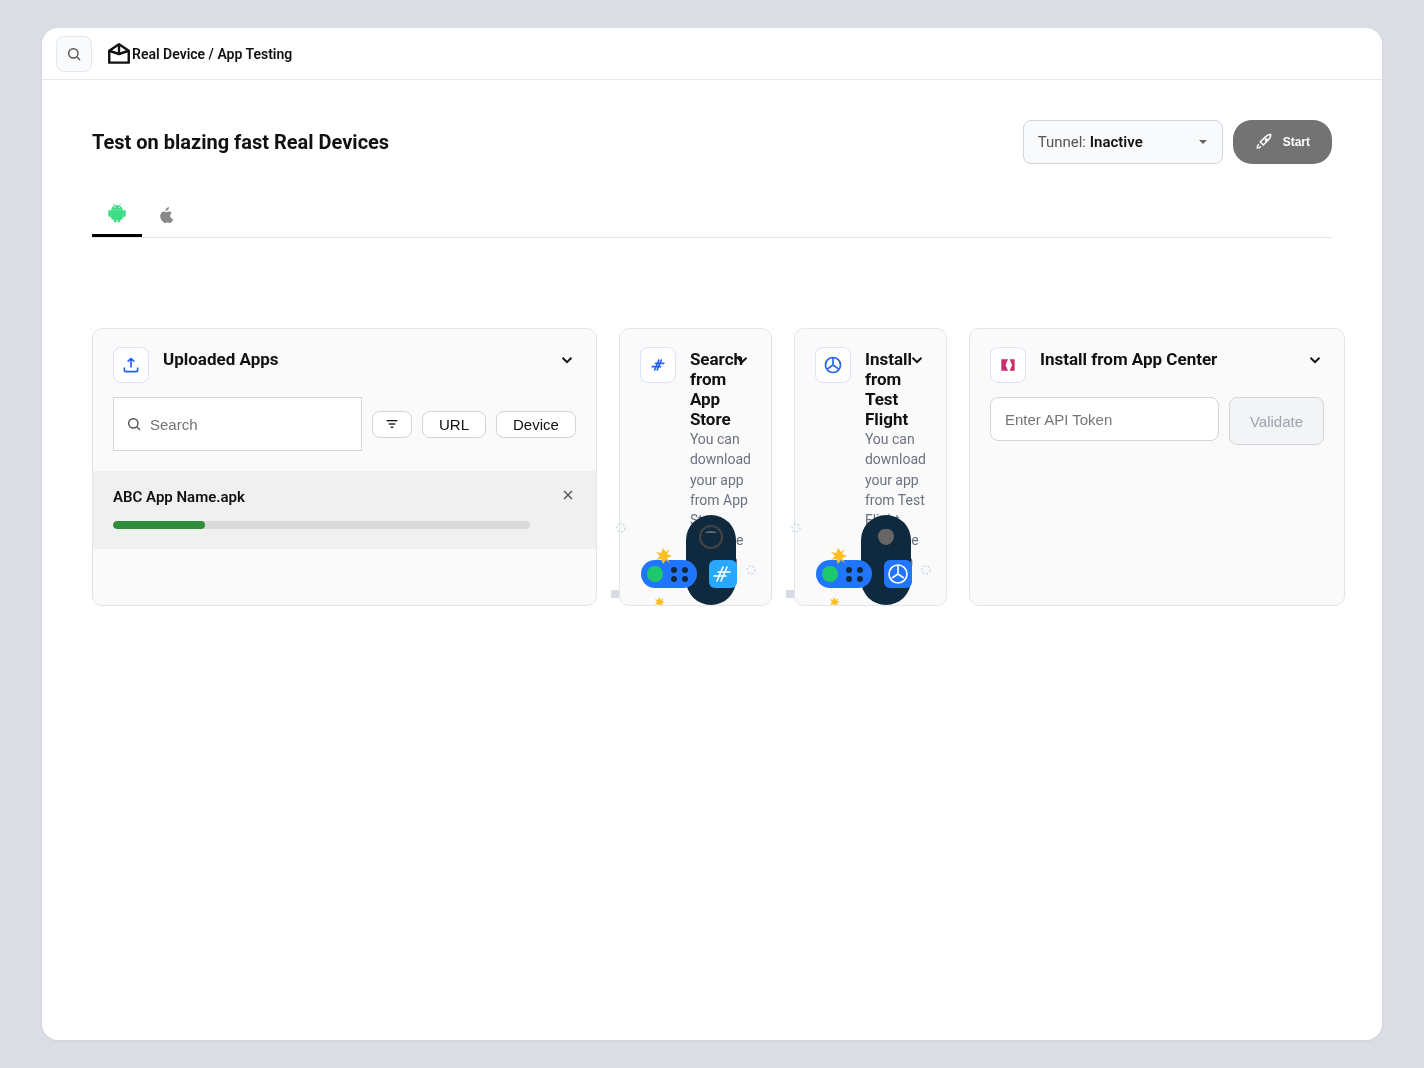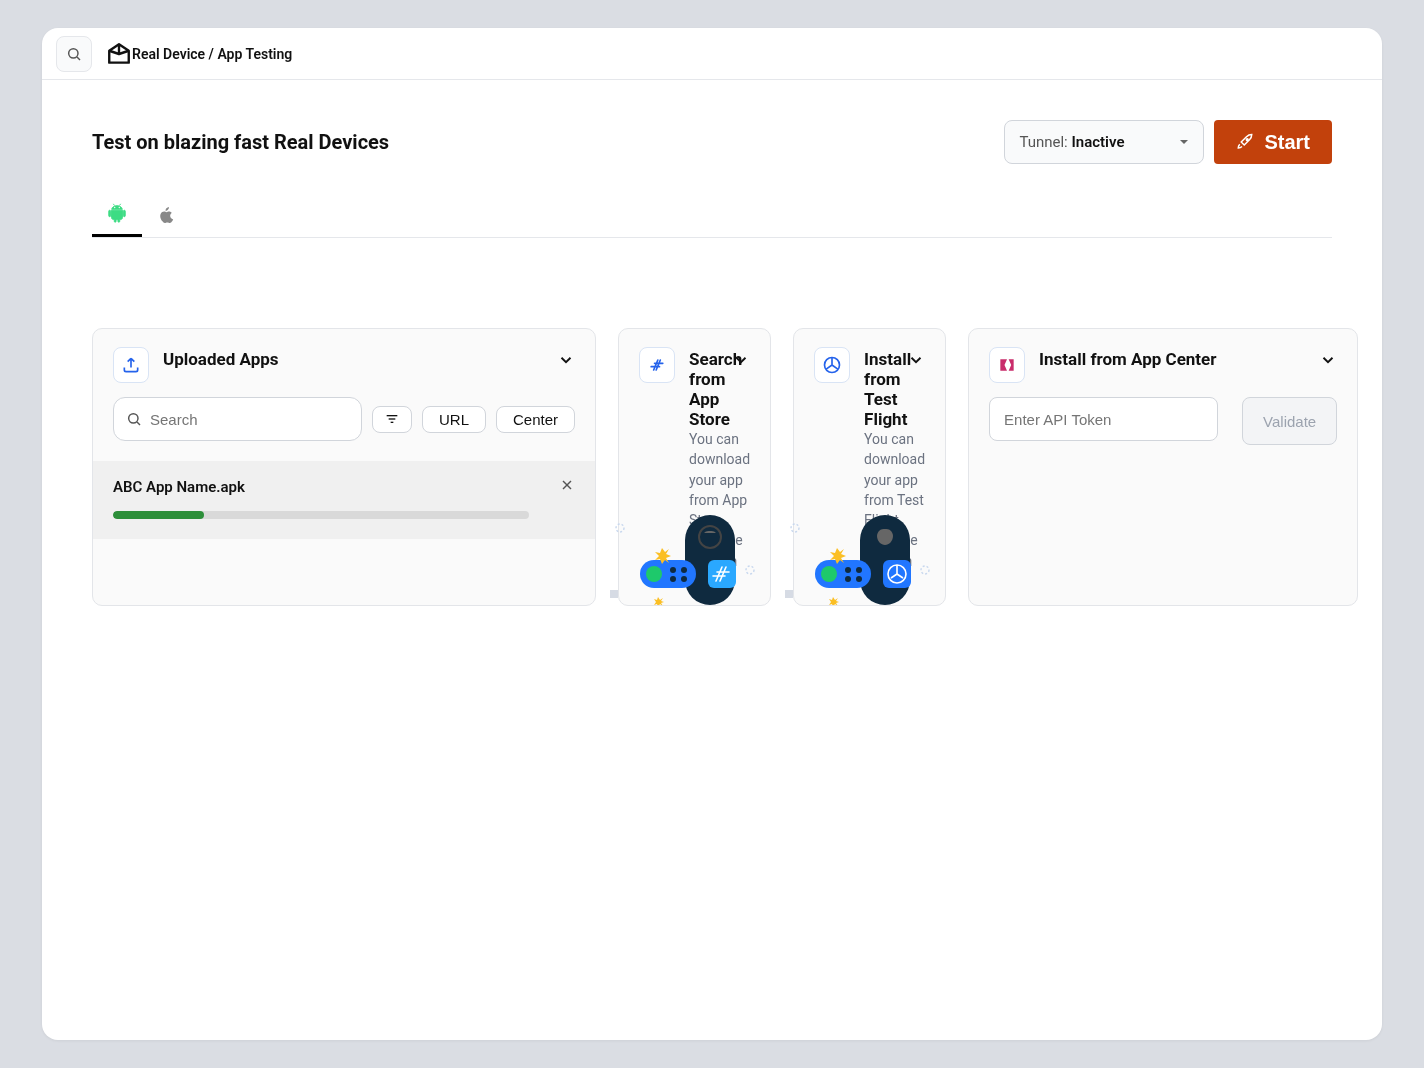--- a/index.html
+++ b/index.html
@@ -66,26 +66,26 @@
   gap: 6px;
   font-size: 15px;
   cursor: pointer;
   min-width: 200px;
   justify-content: space-between;
 }
 .tunnel-text { color: #555; }
 .tunnel-value { font-weight: 600; color: #111; }
 .start-btn {
   height: 44px;
-  background: #c2410c;
+  background: #737373;
   color: #fff;
   border: none;
-  border-radius: 4px;
+  border-radius: 19px;
   padding: 0 22px;
-  font-size: 20px;
+  font-size: 12px;
   font-weight: 600;
   display: flex;
   align-items: center;
   gap: 10px;
   cursor: pointer;
 }
 .tabs {
   display: flex;
   border-bottom: 1px solid #e5e7eb;
   margin-bottom: 90px;
@@ -132,23 +132,23 @@
 .card-sub { font-size: 14px; color: #6b7280; margin-top: 0; line-height: 1.45; max-width: 290px; }
 .card-chevron { position: absolute; right: 20px; top: 22px; cursor: pointer; }
 .toolbar-row {
   display: flex;
   gap: 10px;
   padding: 0 20px 20px;
   align-items: center;
 }
 .search-field {
   flex: 1;
-  height: 44px;
+  height: 54px;
   border: 1px solid #d1d5db;
-  border-radius: 12px;
+  border-radius: 0;
   background: #fff;
   display: flex;
   align-items: center;
   padding: 0 12px;
   gap: 8px;
 }
 .search-field input {
   border: none;
   outline: none;
   font-size: 15px;
@@ -192,21 +192,21 @@
 .deco {
   position: absolute;
   right: 10px;
   bottom: 0;
   width: 160px;
   height: 100px;
   pointer-events: none;
 }
 .api-row {
   display: flex;
-  gap: 24px;
+  gap: 10px;
   padding: 0 20px 20px;
 }
 .api-input {
   flex: 1;
   height: 44px;
   border: 1px solid #d1d5db;
   border-radius: 8px;
   padding: 0 14px;
   font-size: 15px;
   outline: none;
@@ -315,21 +315,21 @@
               <input placeholder="Search" style="">
             </div>
             <button class="icon-btn">
               <svg width="16" height="16" viewBox="0 0 24 24" fill="none" stroke="#111" stroke-width="2">
                   <line x1="4" y1="7" x2="20" y2="7"></line>
                   <line x1="7" y1="12" x2="17" y2="12"></line>
                   <line x1="10" y1="17" x2="14" y2="17"></line>
                 </svg>
             </button>
             <button class="text-btn">URL</button>
-            <button class="text-btn">Center</button>
+            <button class="text-btn">Device</button>
           </div>
           <div class="upload-item">
             <div class="upload-row">
               <span class="file-name">ABC App Name.apk</span>
               <span class="close-x">
                 <svg width="16" height="16" viewBox="0 0 24 24" fill="none" stroke="#555" stroke-width="2">
                     <line x1="6" y1="6" x2="18" y2="18"></line>
                     <line x1="18" y1="6" x2="6" y2="18"></line>
                   </svg>
               </span>

